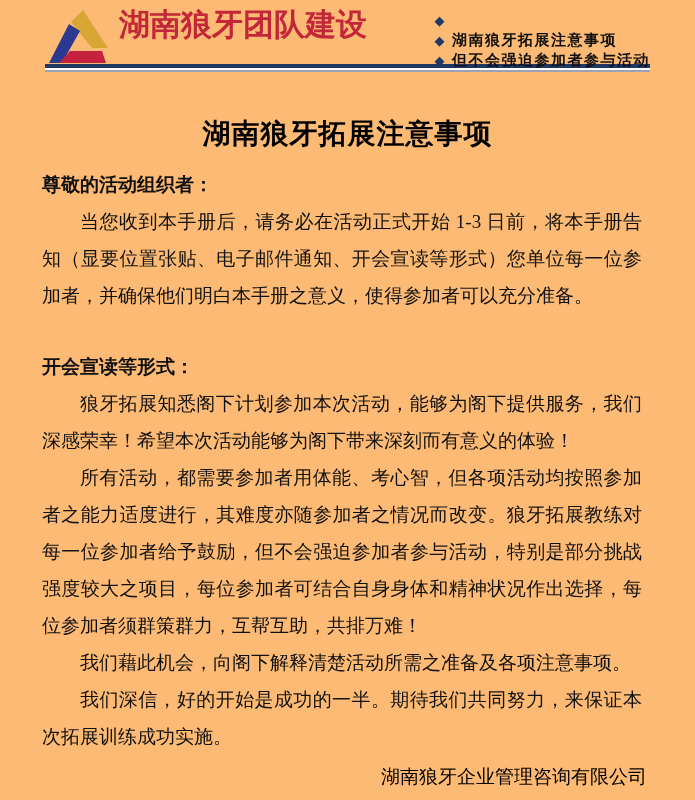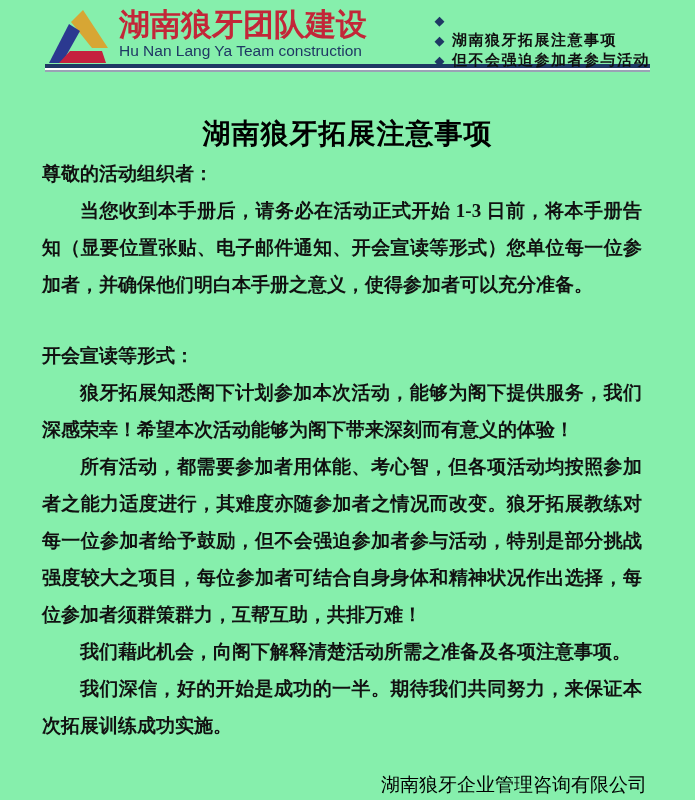--- a/index.html
+++ b/index.html
@@ -2,21 +2,21 @@
 <html><head>
 <meta charset="utf-8">
 <style>
   * { margin: 0; padding: 0; box-sizing: border-box; }
   html, body { background: #888; }
   .page {
     position: relative;
     width: 695px;
     height: 800px;
     margin: 0 auto;
-    background: #86efac;
+    background: #fdba74;
     font-family: "Liberation Serif", "DejaVu Serif", serif;
     color: #111;
     overflow: hidden;
   }
 
   
   .header {
     display: flex;
     align-items: flex-start;
     padding: 8px 45px 0 45px;
@@ -75,38 +75,38 @@
     margin-top: 42px;
     text-align: center;
     font-size: 28px;
     font-weight: bold;
     color: #000;
     letter-spacing: 1px;
     line-height: 40px;
     font-family: "Liberation Serif", "DejaVu Serif", serif;
   }
   .content {
-    margin-top: 1px;
+    margin-top: 12px;
     padding: 0 53px 0 42px;
     font-size: 19px;
     line-height: 37px;
     text-align: justify;
   }
   .section-heading {
     font-weight: bold;
     font-size: 19px;
   }
-  .para { text-indent: 2em; font-weight: bold; }
+  .para { text-indent: 2em; }
   .section-2 { margin-top: 34px; }
 
   .footer-line {
     position: absolute;
     left: 0;
     right: 48px;
-    bottom: 0;
+    bottom: 8px;
     text-align: right;
     font-size: 19px;
     line-height: 30px;
     color: #000;
     padding-left: 17px;
   }
 </style>
 </head>
 <body>
 
@@ -115,21 +115,20 @@
   <div class="header">
     <div class="logo-wrap">
       <svg width="68" height="54" viewBox="0 0 68 54" aria-hidden="true">
         <polygon points="38,0 63,38 47,38 26,12" fill="#D7A634"></polygon>
         <polygon points="24,14 35,21 17,53 4,53" fill="#2B3990"></polygon>
         <polygon points="25,41 57,41 61,53 14,53" fill="#C5203E"></polygon>
       </svg>
     </div>
     <div class="brand">
       <div class="brand-cn">湖南狼牙团队建设</div>
-      <div class="brand-en">Hu Nan Lang Ya Team construction</div>
     </div>
     <div class="accolades">
       <div class="accolade">
         <span class="diamond">◆</span>
       </div>
       <div class="accolade">
         <span class="diamond">◆</span>
         <span>湖南狼牙拓展注意事项</span>
       </div>
       <div class="accolade">

